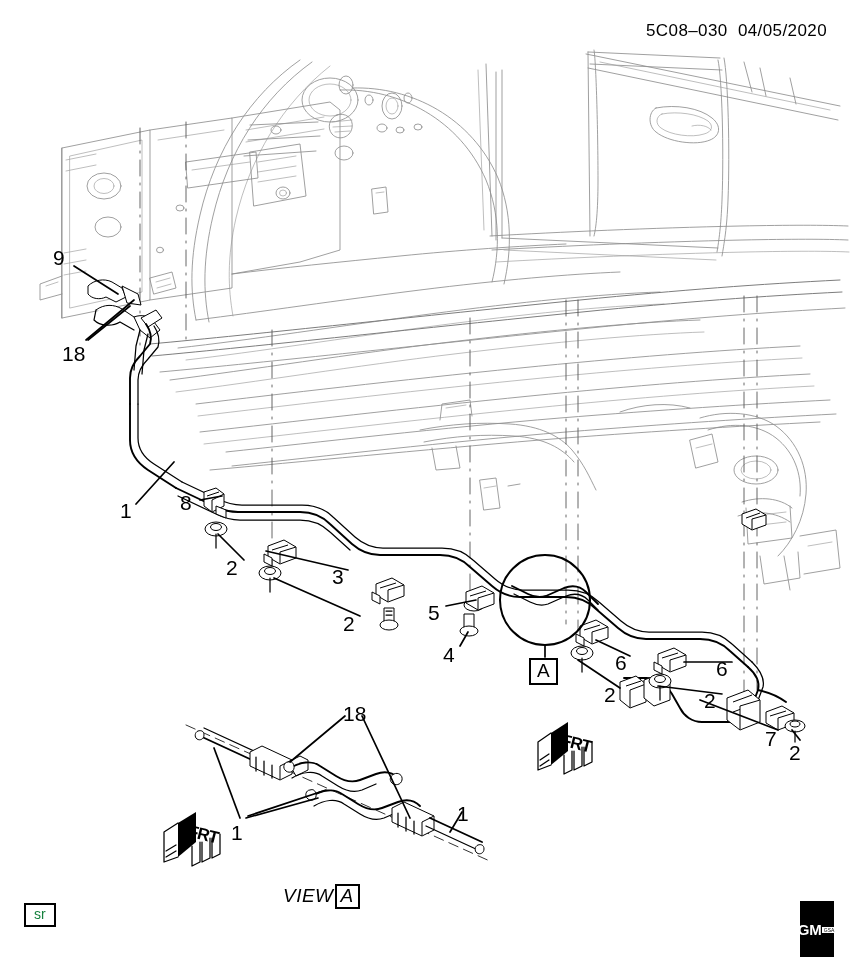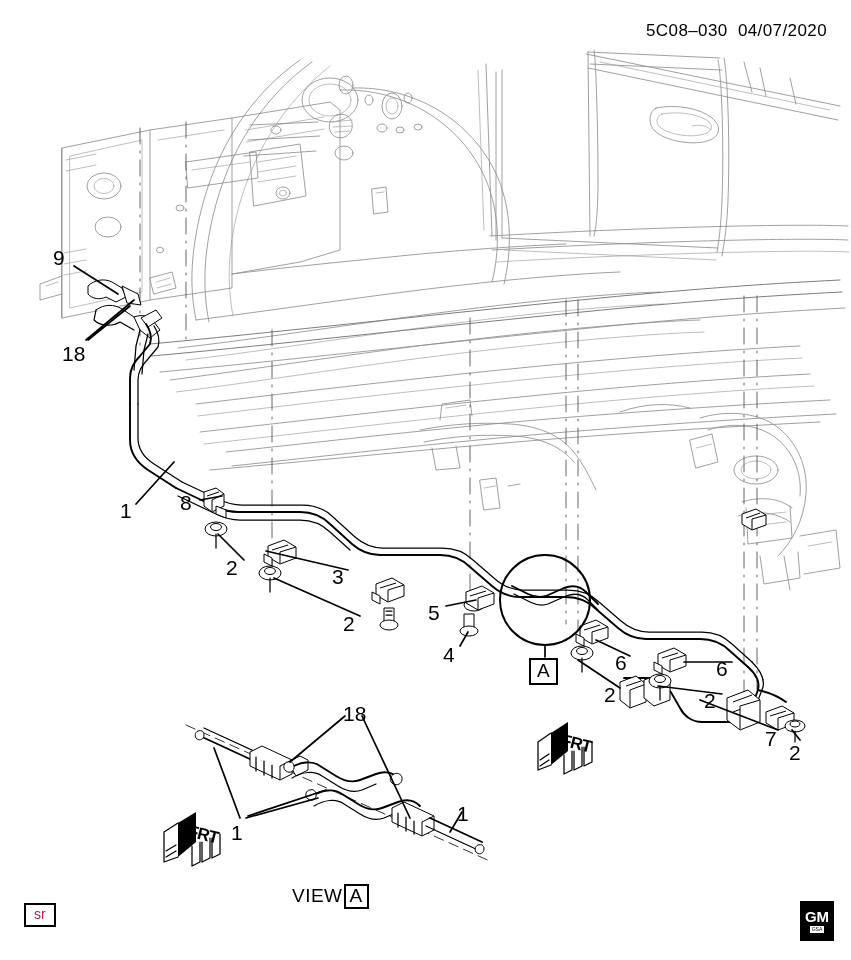--- a/index.html
+++ b/index.html
@@ -65,32 +65,32 @@
     font-size: 19px;
     line-height: 1.05;
     color: #000;
     background: #fff;
   }
   .srbox {
     position: absolute;
     border: 2px solid #000;
     padding: 2px 8px 3px 8px;
     font-size: 14px;
-    color: #be185d;
+    color: #15803d;
     background: #fff;
     line-height: 1.1;
   }
   .gmlogo {
     position: absolute;
     width: 34px;
-    height: 40px;
+    height: 56px;
     background: #000;
     border: 1px solid #000;
     display: flex;
-    flex-direction: column;
+    flex-direction: row;
     align-items: center;
     justify-content: center;
     padding: 1px;
     box-sizing: border-box;
   }
   .gmlogo .gm-text {
     color: #fff;
     font-size: 15px;
     font-weight: bold;
     line-height: 1;
@@ -505,21 +505,21 @@
       <path class="flt" d="M551 733 L 538 742 L 538 770 L 551 765"></path>
       <path class="flt" d="M540 760 L 549 754"></path>
       <path class="flt" d="M540 766 L 549 760"></path>
       <path class="flt" d="M564 755 L 564 774 L 572 770 L 572 751"></path>
       <path class="flt" d="M574 751 L 574 770 L 582 766 L 582 747"></path>
       <path class="flt" d="M584 747 L 584 766 L 592 762 L 592 743"></path>
     </g>
 
   </svg>
 
-  <div class="hdr">5C08–030  04/07/2020</div>
+  <div class="hdr">5C08–030  04/05/2020</div>
 
   <div class="callout" style="left:188px; top:826px; font-size:17px; font-weight:bold; letter-spacing:-1px; transform:rotate(14deg);">FRT</div>
   <div class="callout" style="left:561px; top:735px; font-size:17px; font-weight:bold; letter-spacing:-1px; transform:rotate(14deg);">FRT</div>
 
   <div class="callout" style="left:53px;  top:247px;">9</div>
   <div class="callout" style="left:62px;  top:343px;">18</div>
   <div class="callout" style="left:120px; top:500px;">1</div>
   <div class="callout" style="left:180px; top:492px;">8</div>
   <div class="callout" style="left:226px; top:557px;">2</div>
   <div class="callout" style="left:332px; top:566px;">3</div>
@@ -531,21 +531,21 @@
   <div class="callout" style="left:716px; top:658px;">6</div>
   <div class="callout" style="left:704px; top:690px;">2</div>
   <div class="callout" style="left:765px; top:728px;">7</div>
   <div class="callout" style="left:789px; top:742px;">2</div>
   <div class="callout" style="left:343px; top:703px;">18</div>
   <div class="callout" style="left:231px; top:822px;">1</div>
   <div class="callout" style="left:457px; top:803px;">1</div>
 
   <div class="boxletter-standalone" style="left:529px; top:658px;">A</div>
 
-  <div class="viewlabel" style="left:292px; top:884px;">
+  <div class="viewlabel" style="left:283px; top:884px;font-style:italic;">
     <span>VIEW</span>
     <span class="boxletter">A</span>
   </div>
 
   <div class="srbox" style="left:24px; top:903px;">sr</div>
 
   <div class="gmlogo" style="left:800px; top:901px;">
     <span class="gm-text">GM</span>
     <span class="gm-sub">GSA</span>
   </div>

